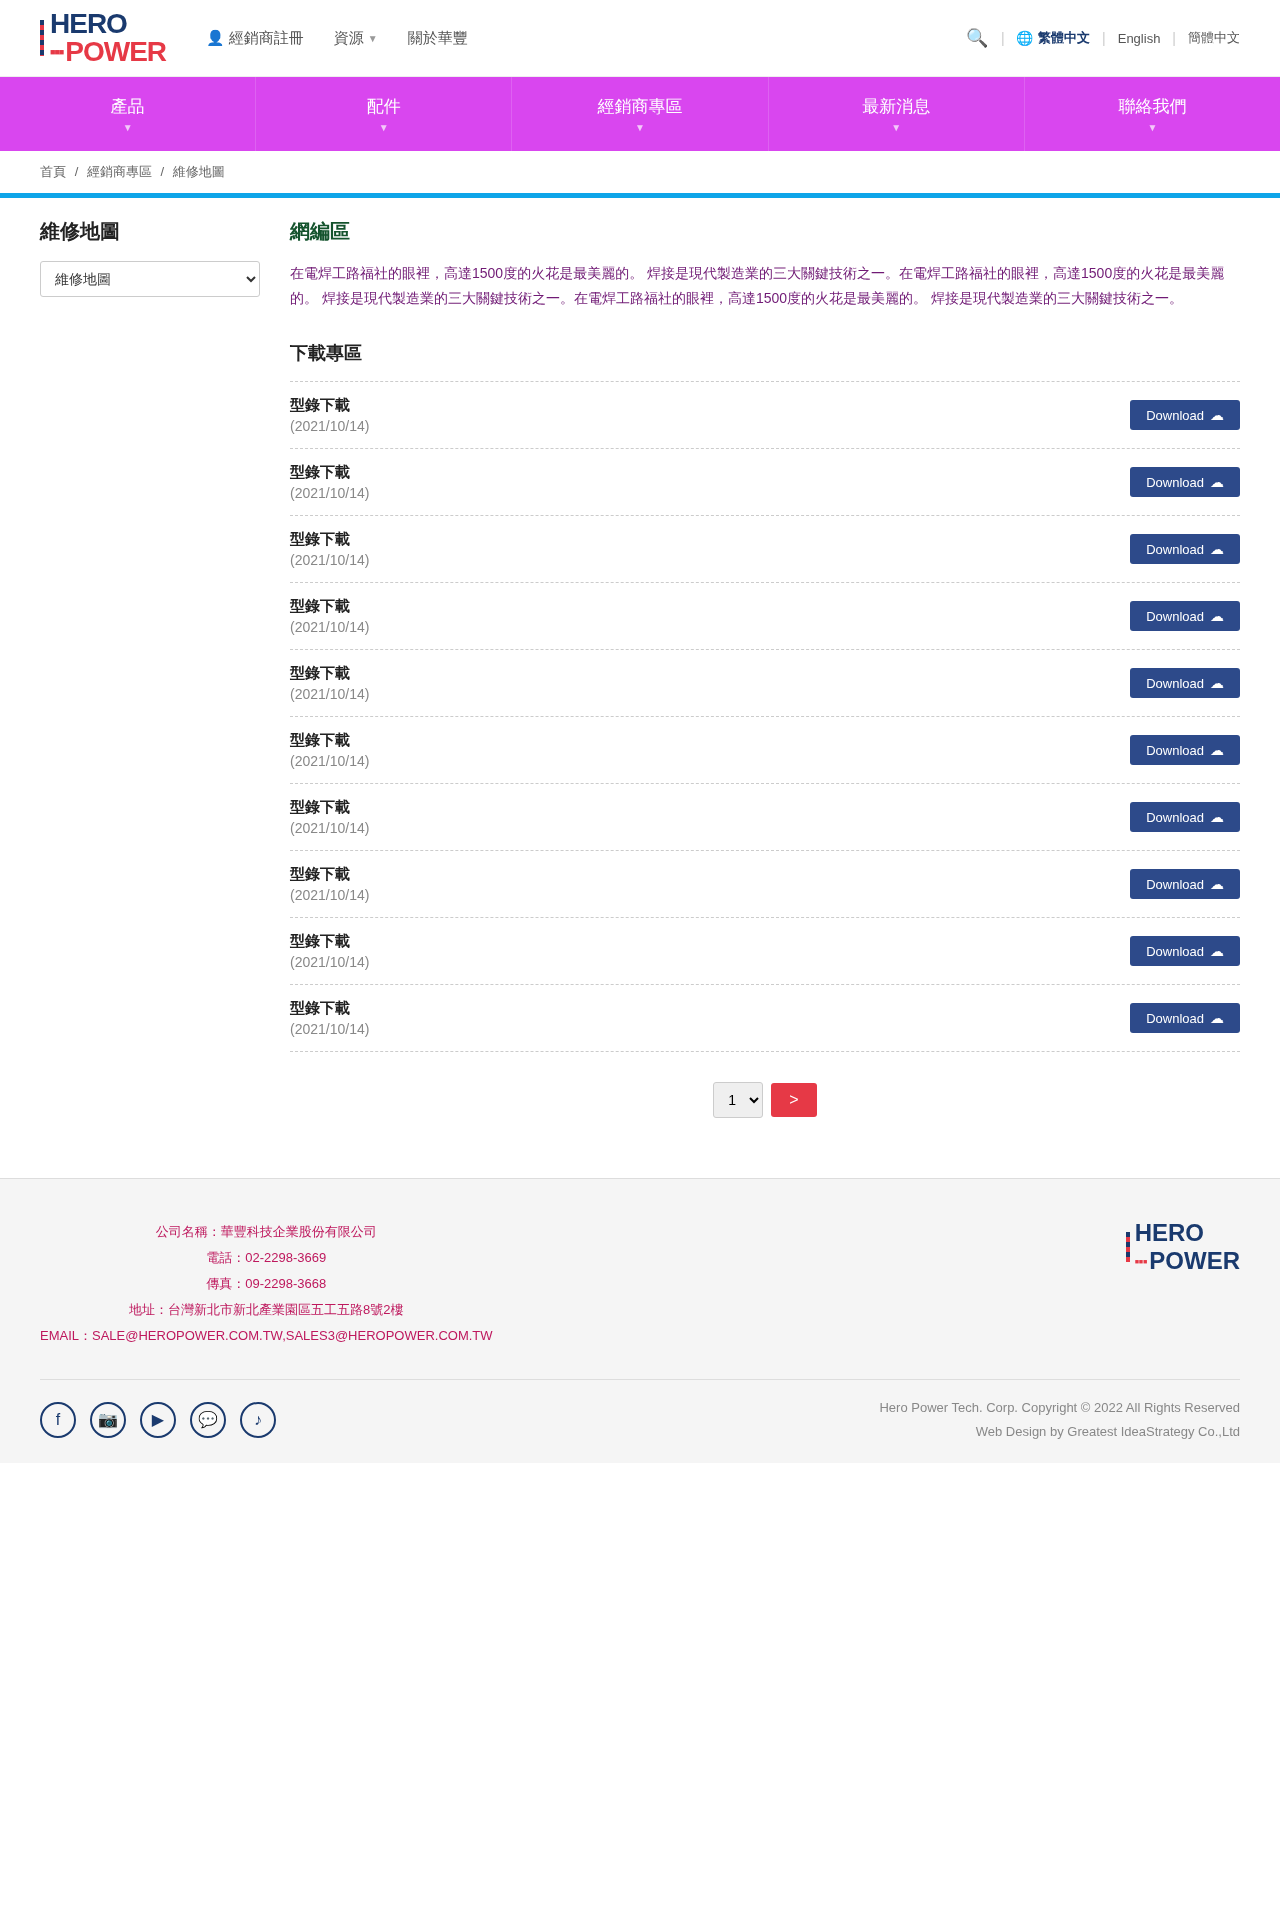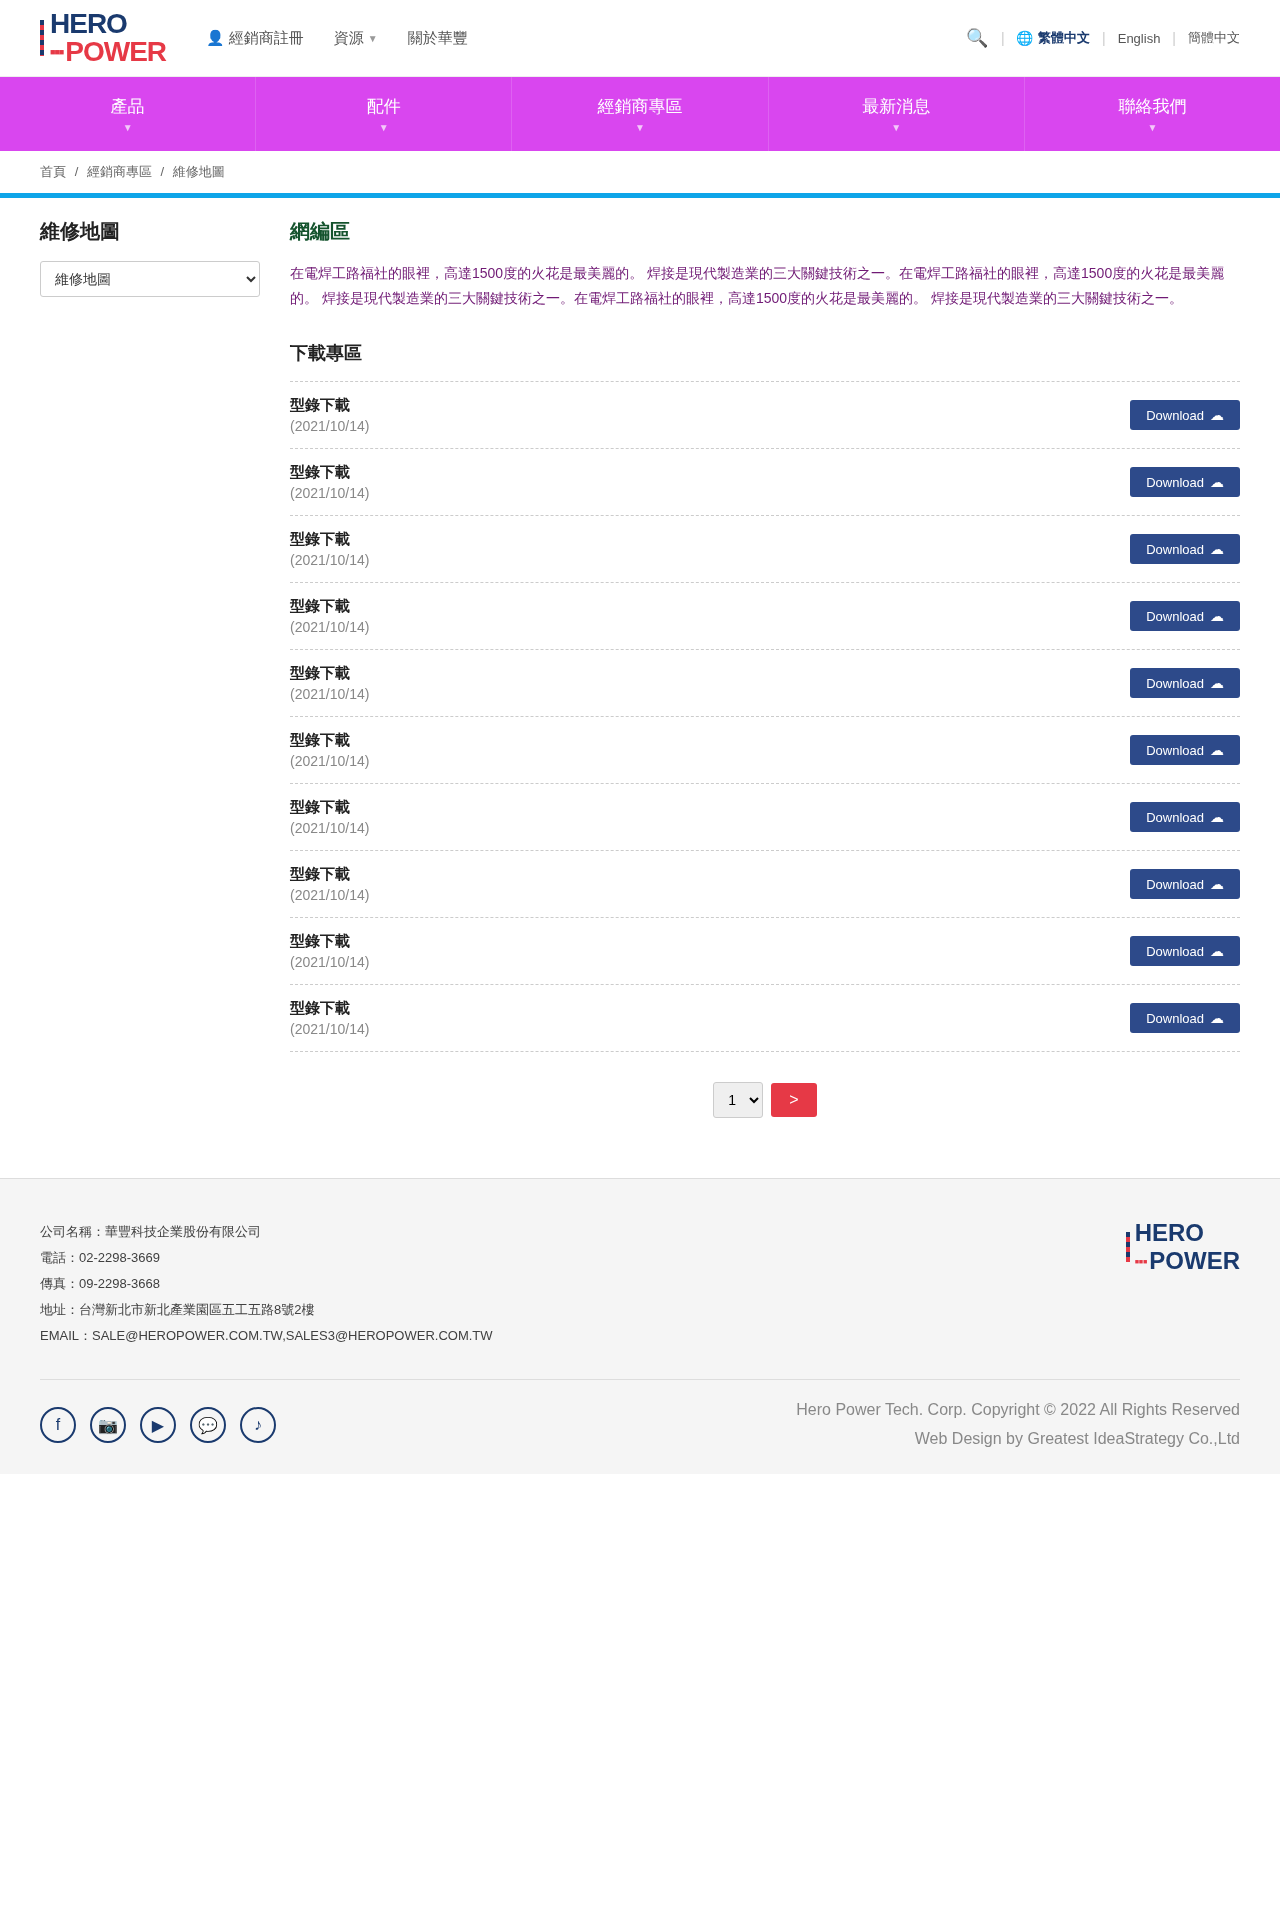--- a/index.html
+++ b/index.html
@@ -188,21 +188,21 @@
       padding: 40px 40px 20px;
       border-top: 1px solid #ddd;
       margin-top: 20px;
     }
     .footer-main {
       display: flex;
       justify-content: space-between;
       align-items: flex-start;
       margin-bottom: 30px;
     }
-    .footer-info { font-size: 13px; color: #404040; line-height: 2; }
+    .footer-info { font-size: 13px; color: #be185d; line-height: 2; text-align: center; }
     .footer-logo-area { display: flex; align-items: center; }
     .footer-logo {
       font-size: 24px;
       font-weight: 900;
       color: #1a3a6e;
     }
     .footer-logo-bar {
       width: 4px;
       height: 30px;
       background: repeating-linear-gradient(#1a3a6e 0px, #1a3a6e 5px, #e63946 5px, #e63946 10px);
@@ -221,21 +221,21 @@
       width: 36px; height: 36px;
       border-radius: 50%;
       border: 2px solid #1a3a6e;
       display: flex; align-items: center; justify-content: center;
       color: #1a3a6e;
       font-size: 16px;
       cursor: pointer;
       text-decoration: none;
     }
 
-    .footer-copyright { font-size: 16px; color: #888; text-align: right; line-height: 1.8; }
+    .footer-copyright { font-size: 13px; color: #888; text-align: right; line-height: 1.8; }
   </style>
 </head>
 <body>
 
 <header class="top-header">
   <div style="display:flex;align-items:center;">
     <div class="logo-area">
       <div class="logo-bar"></div>
       <div class="logo-text">
         <div>HERO</div>

